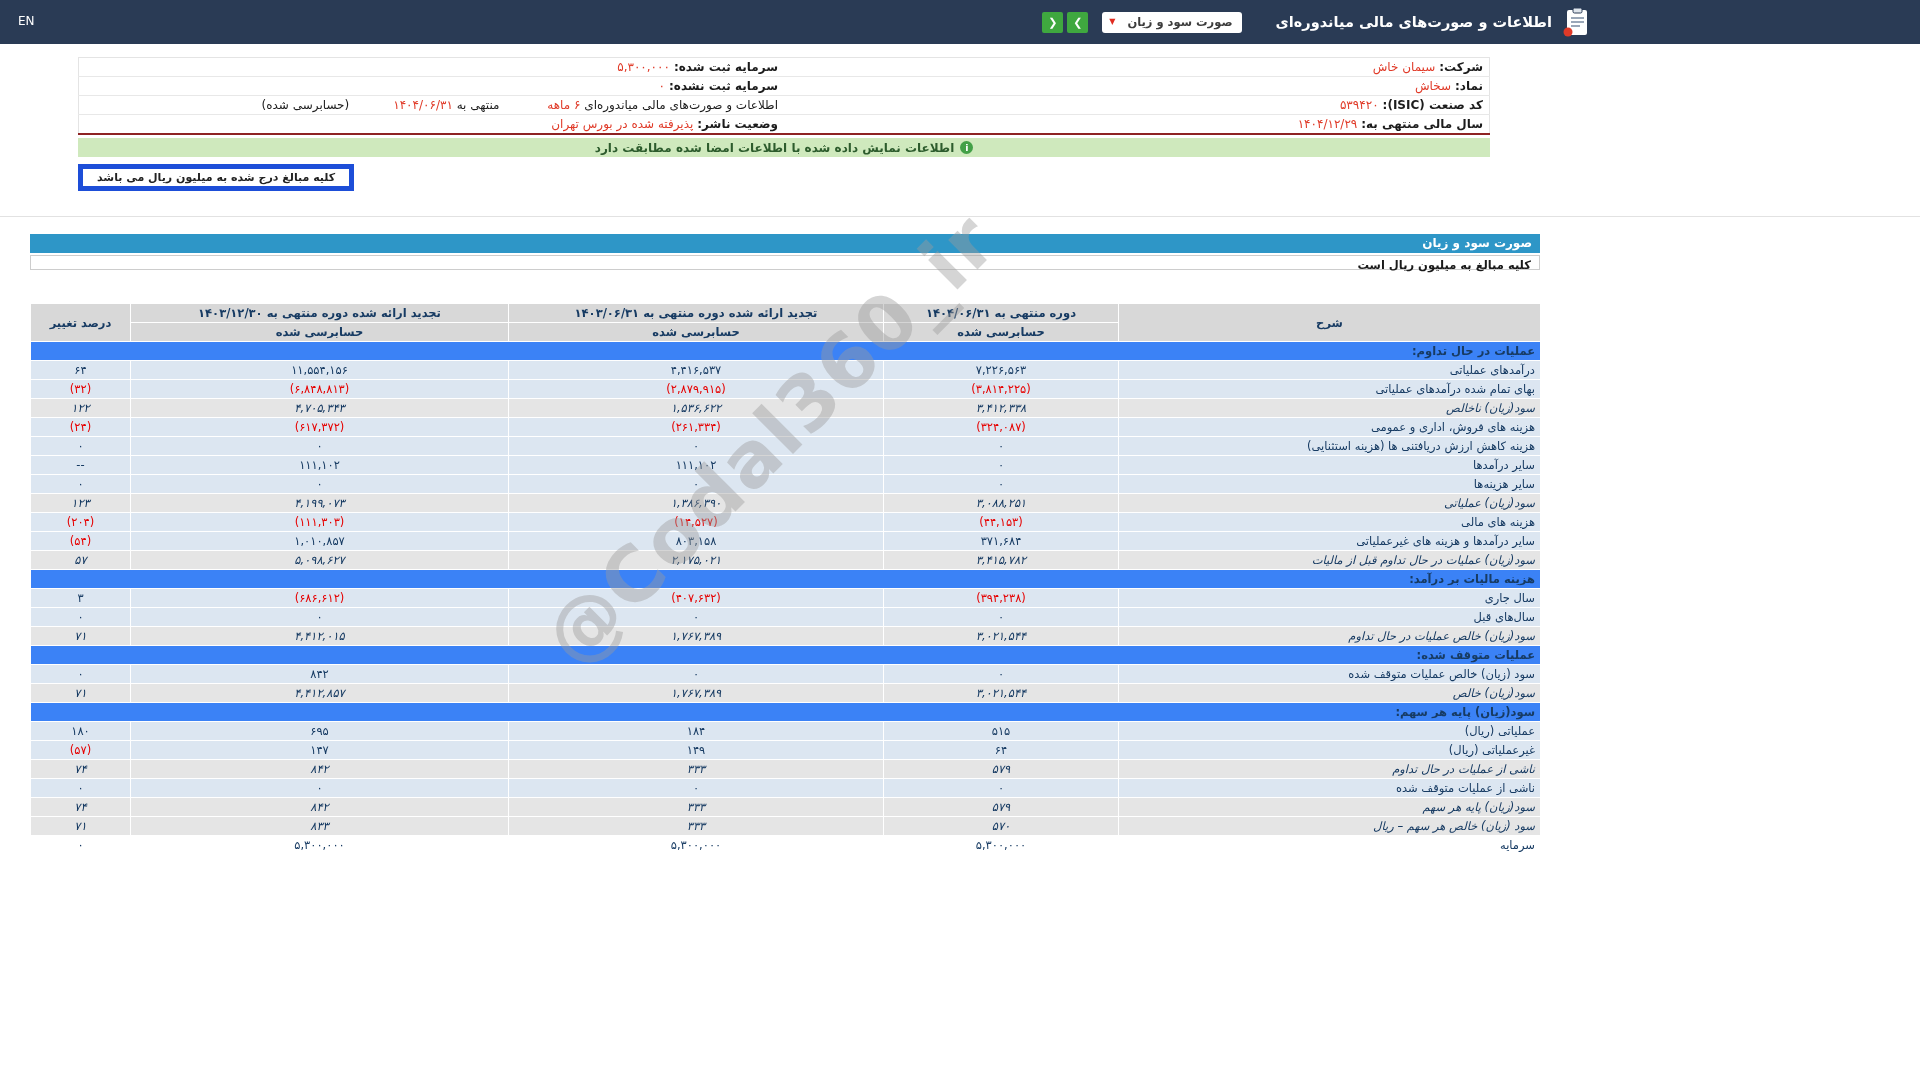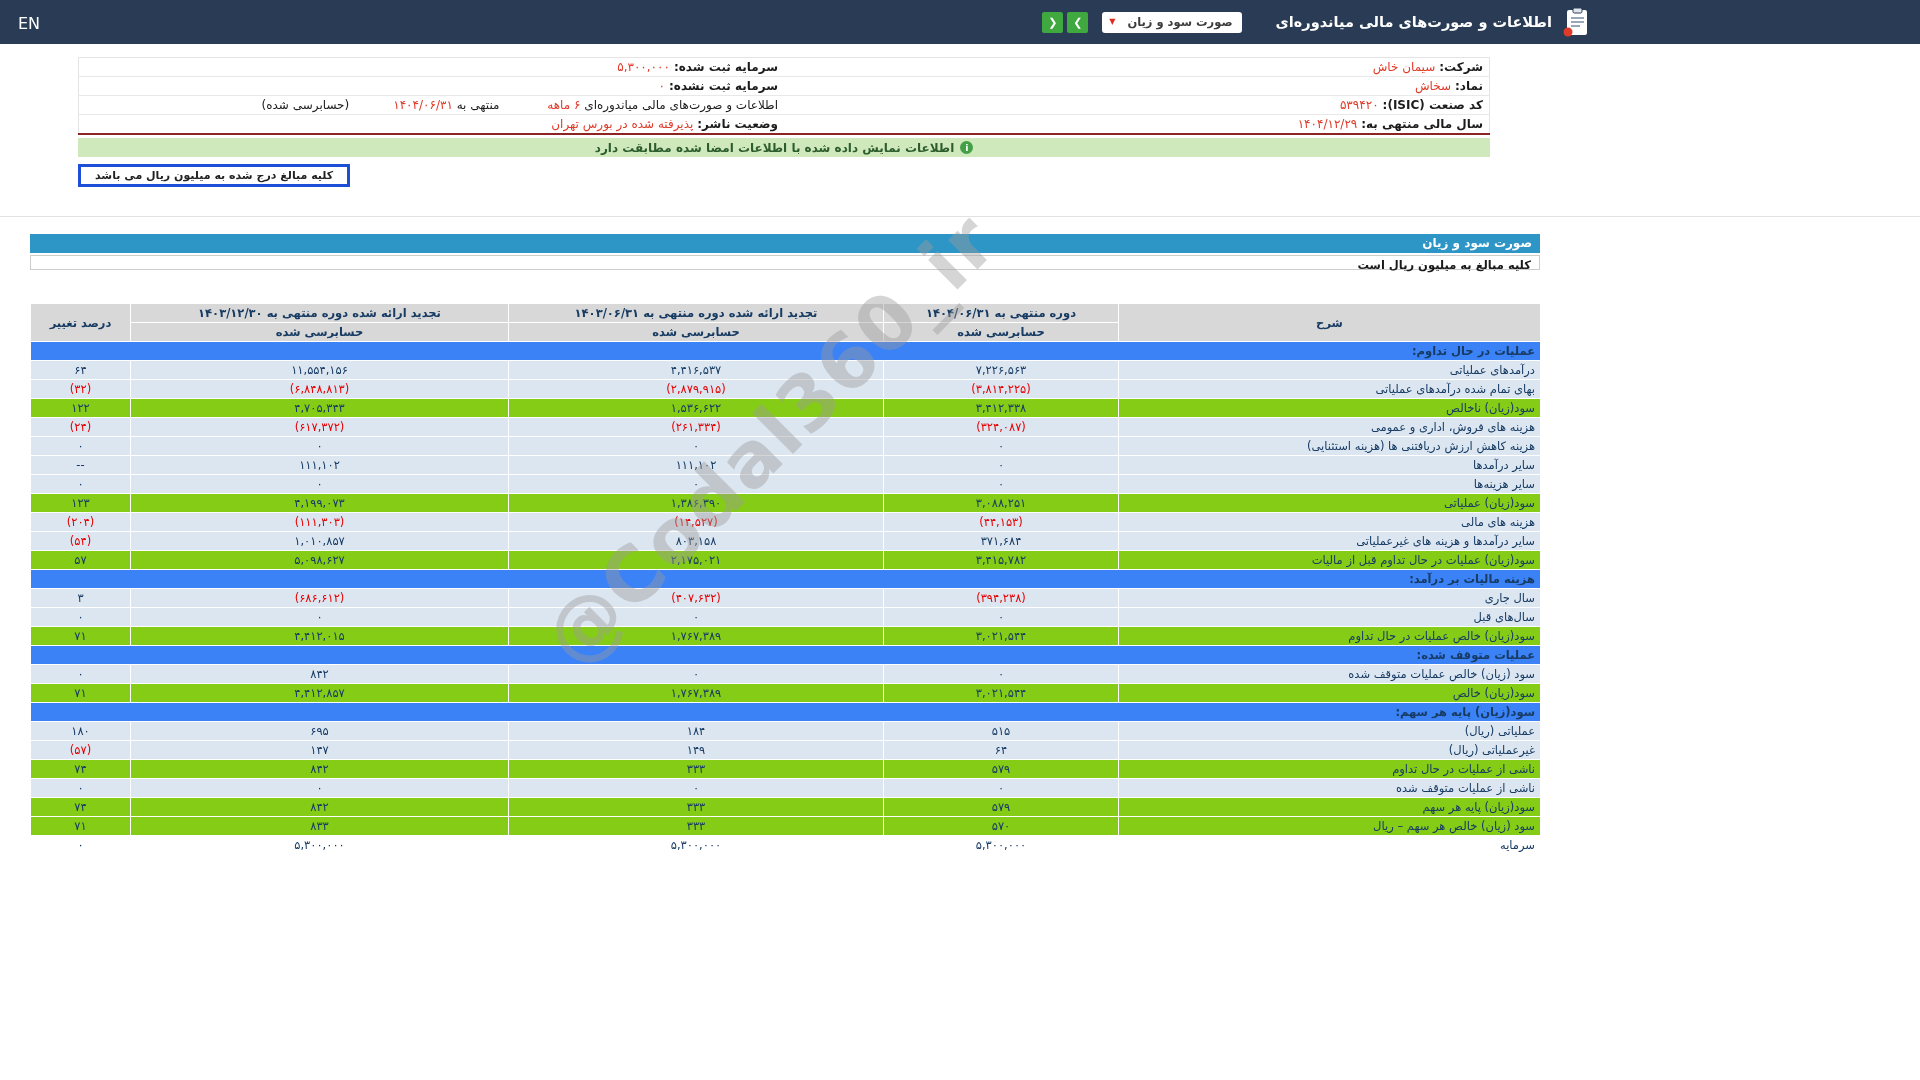--- a/index.html
+++ b/index.html
@@ -12,61 +12,61 @@
             display:flex; align-items:center; padding:0 330px 0 16px; }
   .topbar-icon { width:28px; height:30px; margin-left:10px; flex:0 0 auto; }
   .topbar-title { color:#ffffff; font-size:14.5px; font-weight:bold; margin-left:34px; white-space:nowrap; }
   .dropdown { background:#ffffff; border-radius:3px; height:21px; min-width:134px; padding:0 9px 0 7px;
               display:flex; align-items:center; justify-content:space-between; gap:12px; cursor:pointer; margin-left:14px; }
   .dropdown-text { font-size:11.5px; font-weight:bold; color:#3c3c3c; white-space:nowrap; }
   .dropdown-caret { color:#e02b20; font-size:8px; line-height:1; }
   .nav-btns { display:flex; gap:4px; }
   .nav-btn { width:21px; height:21px; background:#3fa83f; border-radius:2px; color:#fff;
              display:flex; align-items:center; justify-content:center; font-size:11px; font-weight:bold; cursor:pointer; }
-  .en-label { position:absolute; left:18px; top:14px; color:#ffffff; font-size:16px; cursor:pointer; }
+  .en-label { position:absolute; left:18px; top:14px; color:#ffffff; font-size:12px; cursor:pointer; }
 
   
   .info-table { position:absolute; top:57px; left:78px; width:1412px; border-collapse:collapse;
                 font-size:12px; color:#1c1c1c; border:1px solid #e4e4e4; border-bottom:2px solid #8e2323; }
   .info-table td { border-top:1px solid #e8e8e8; height:19px; padding:0 6px; width:50%; white-space:nowrap; vertical-align:middle; }
   .info-table tr:first-child td { border-top:none;padding-left:8px; }
   .lbl { font-weight:bold; }
   .val { color:#e03a28; margin-right:4px; }
   .val-red { color:#e03a28;margin-left:44px; }
 
   
   .banner { position:absolute; top:138px; left:78px; width:1412px; height:19px; background:#cfe9bd;
             display:flex; align-items:center; justify-content:center; gap:6px;
             font-size:12px; font-weight:bold; color:#2d5c2d; }
   .banner-icon { width:13px; height:13px; border-radius:50%; background:#43a047; color:#fff;
                  font-size:9.5px; line-height:13px; text-align:center; font-weight:bold; flex:0 0 auto; }
 
   
-  .unit-box { position:absolute; top:164px; left:78px; background:#ffffff; border:3px solid #1d4ed8;
+  .unit-box { position:absolute; top:164px; left:78px; background:#ffffff; border:5px solid #1d4ed8;
               padding:2px 14px; font-size:11px; font-weight:bold; color:#222; white-space:nowrap; }
 
   .divider { position:absolute; top:216px; left:0; width:100%; border-top:1px solid #e2e2e2; }
 
   
   .section-bar { position:absolute; top:234px; left:30px; width:1510px; height:19px; background:#2e96c7;
                  color:#ffffff; font-size:12px; font-weight:bold; line-height:19px; padding:0 8px; }
   .unit-row { position:absolute; top:255px; left:30px; width:1510px; height:15px; background:#fff;
               border:1px solid #cdcdcd; font-size:11.5px; font-weight:bold; color:#1a1a1a;
               line-height:19px; padding:0 8px; }
 
   .statement-table { position:absolute; top:303px; left:30px; width:1510px; table-layout:fixed;
                      border-collapse:collapse; font-size:11.5px; color:#173b63; }
   .statement-table th { background:#d8d8d8; border:1px solid #fff; height:19px; font-weight:bold;
                         text-align:center; padding:0 4px; color:#173b63; }
   .statement-table td { border:1px solid #fff; height:19px; padding:0 5px; vertical-align:middle; }
   .c-desc { text-align:right; }
   .c-num { text-align:center; direction:ltr; }
   .neg { color:#e60000; }
   .row-data td { background:#dce6f1; }
-  .row-total td { background:#84cc16; }
+  .row-total td { background:#e5e5e5;font-style:italic; }
   .row-plain td { background:#ffffff; }
   .row-section td { background:#3b82f6; font-weight:bold; }
 
   .watermark { position:absolute; top:395px; left:440px; width:660px; text-align:center;
                transform:rotate(-45deg); font-size:76px; font-weight:bold; color:#9c9c9c; opacity:0.42;
                direction:ltr; letter-spacing:2px; pointer-events:none; z-index:5; white-space:nowrap; }
 </style>
 </head>
 <body>
 

